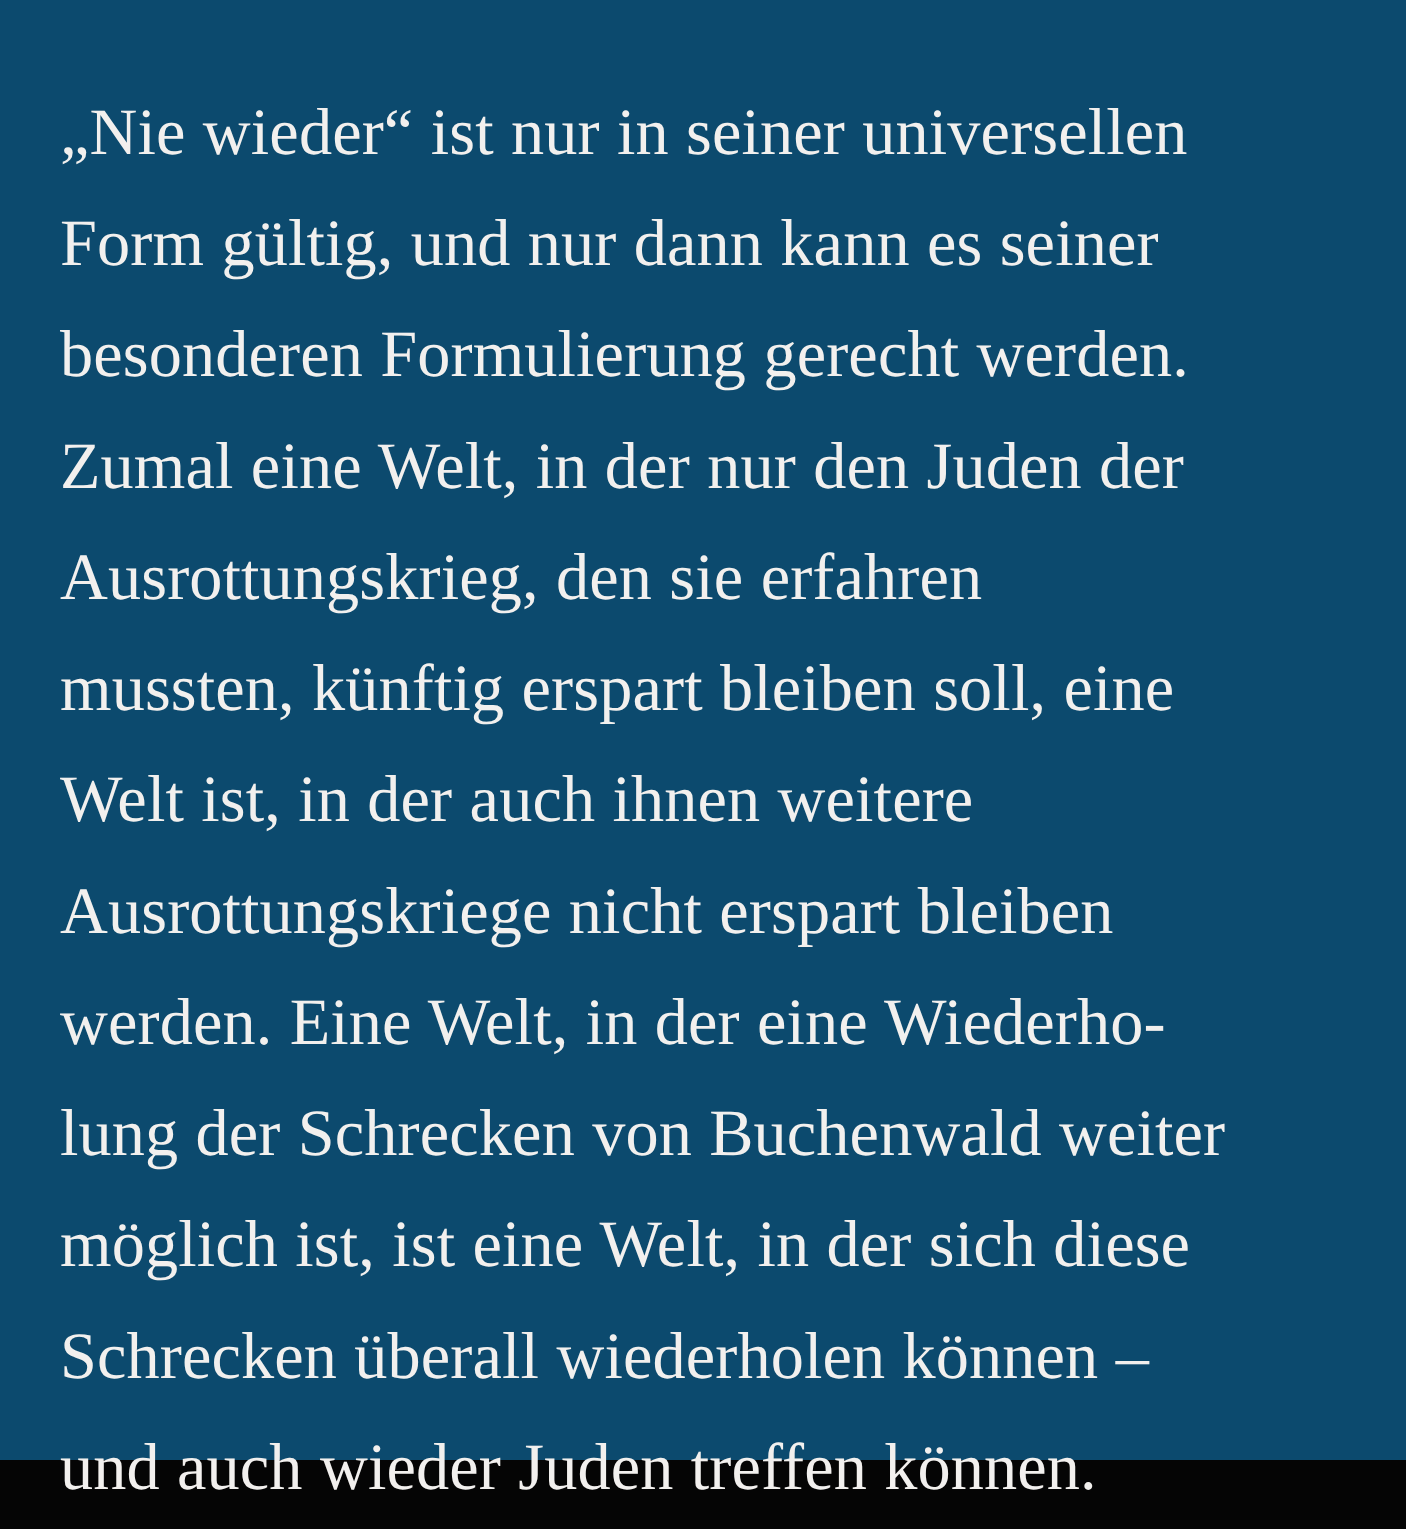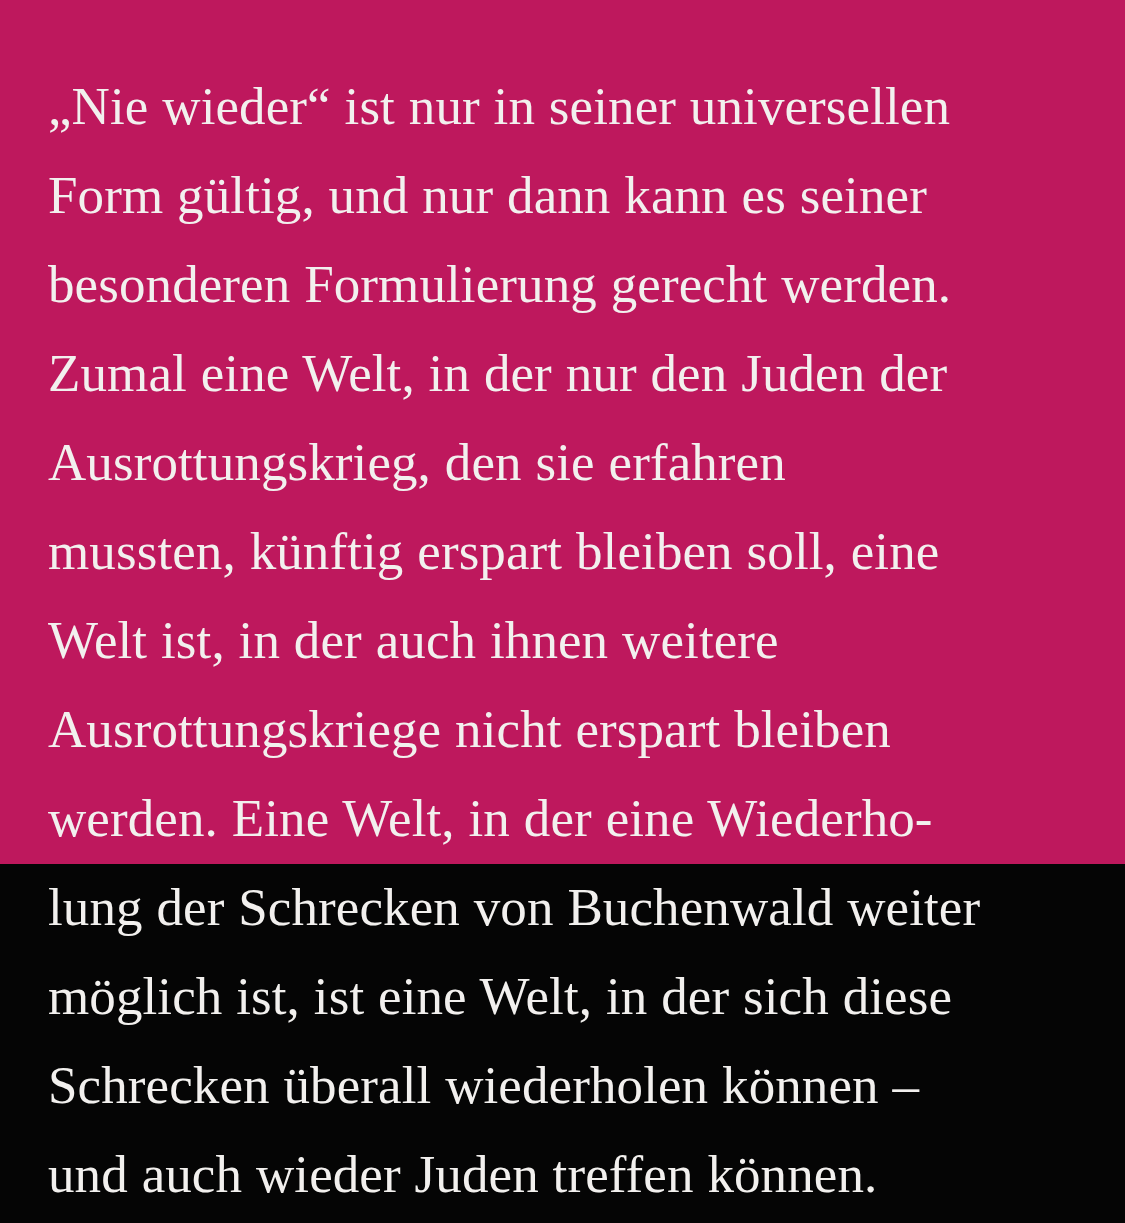--- a/index.html
+++ b/index.html
@@ -8,22 +8,22 @@
     background: #050505;
   }
   body {
     width: 1125px;
     height: 1223px;
     overflow: hidden;
     font-family: "Liberation Serif", "DejaVu Serif", serif;
   }
   .page {
     width: 1125px;
-    height: 864px;
-    background: #be185d;
+    height: 1168px;
+    background: #0c4a6e;
     box-sizing: border-box;
     padding: 62px 52px 0 48px;
     position: relative;
   }
   .quote-block {
     color: #f2f0ee;
     font-family: "Liberation Serif", "DejaVu Serif", serif;
     font-size: 53px;
     line-height: 89px;
     letter-spacing: 0.1px;

